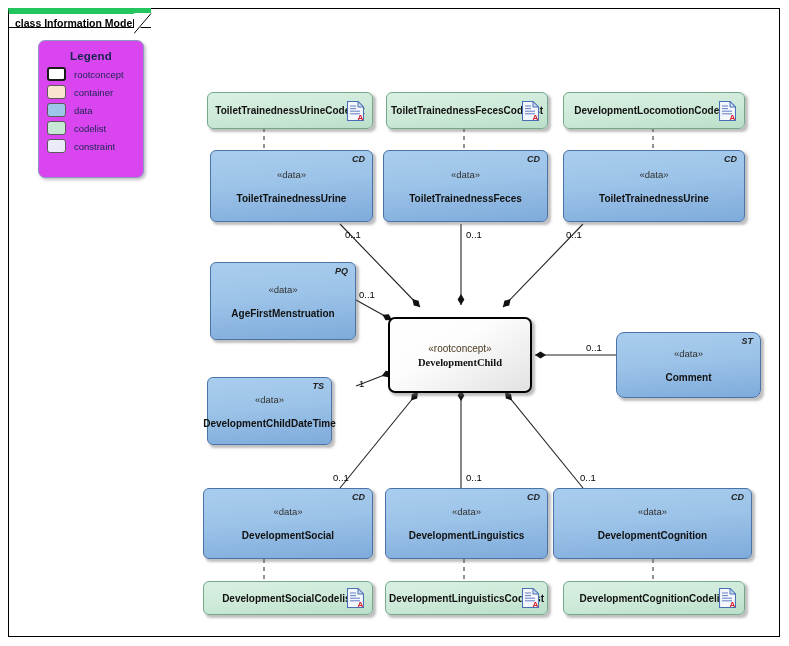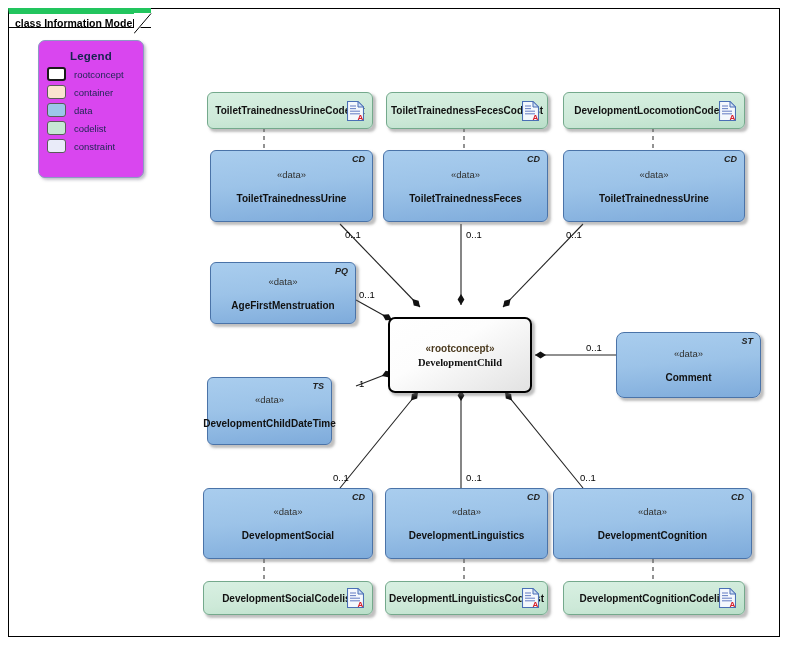--- a/index.html
+++ b/index.html
@@ -149,21 +149,21 @@
     background: linear-gradient(150deg, #ffffff 0%, #fdfdfd 40%, #e2e2e2 100%);
     display: flex;
     flex-direction: column;
     align-items: center;
     justify-content: center;
     z-index: 4;
   }
   .node.rootconcept .stereo {
     font-size: 10px;
     color: #4b3a1f;
-    font-weight: bold;
+    font-weight: normal;
     margin-bottom: 3px;
   }
   .node.rootconcept .cname { font-size: 10.5px; font-family: Liberation Serif, serif; }
 
   
   .node.codelist {
     border: 1px solid #74a98c;
     background: linear-gradient(175deg, #d8f0e2 0%, #cde9d8 55%, #b9dfc9 100%);
     display: flex;
     align-items: center;
@@ -342,21 +342,21 @@
   <span class="stereo">«data»</span>
   <span class="cname">ToiletTrainednessFeces</span>
 </div>
 
 <div class="node data" style="left:563px; top:150px; width:182px; height:72px;">
   <span class="type-tag">CD</span>
   <span class="stereo">«data»</span>
   <span class="cname">ToiletTrainednessUrine</span>
 </div>
 
-<div class="node data" style="left:210px; top:262px; width:146px; height:62px;">
+<div class="node data" style="left:210px; top:262px; width:146px; height:78px;">
   <span class="type-tag">PQ</span>
   <span class="stereo">«data»</span>
   <span class="cname">AgeFirstMenstruation</span>
 </div>
 
 <div class="node data" style="left:207px; top:377px; width:125px; height:68px;">
   <span class="type-tag">TS</span>
   <span class="stereo">«data»</span>
   <span class="cname">DevelopmentChildDateTime</span>
 </div>

